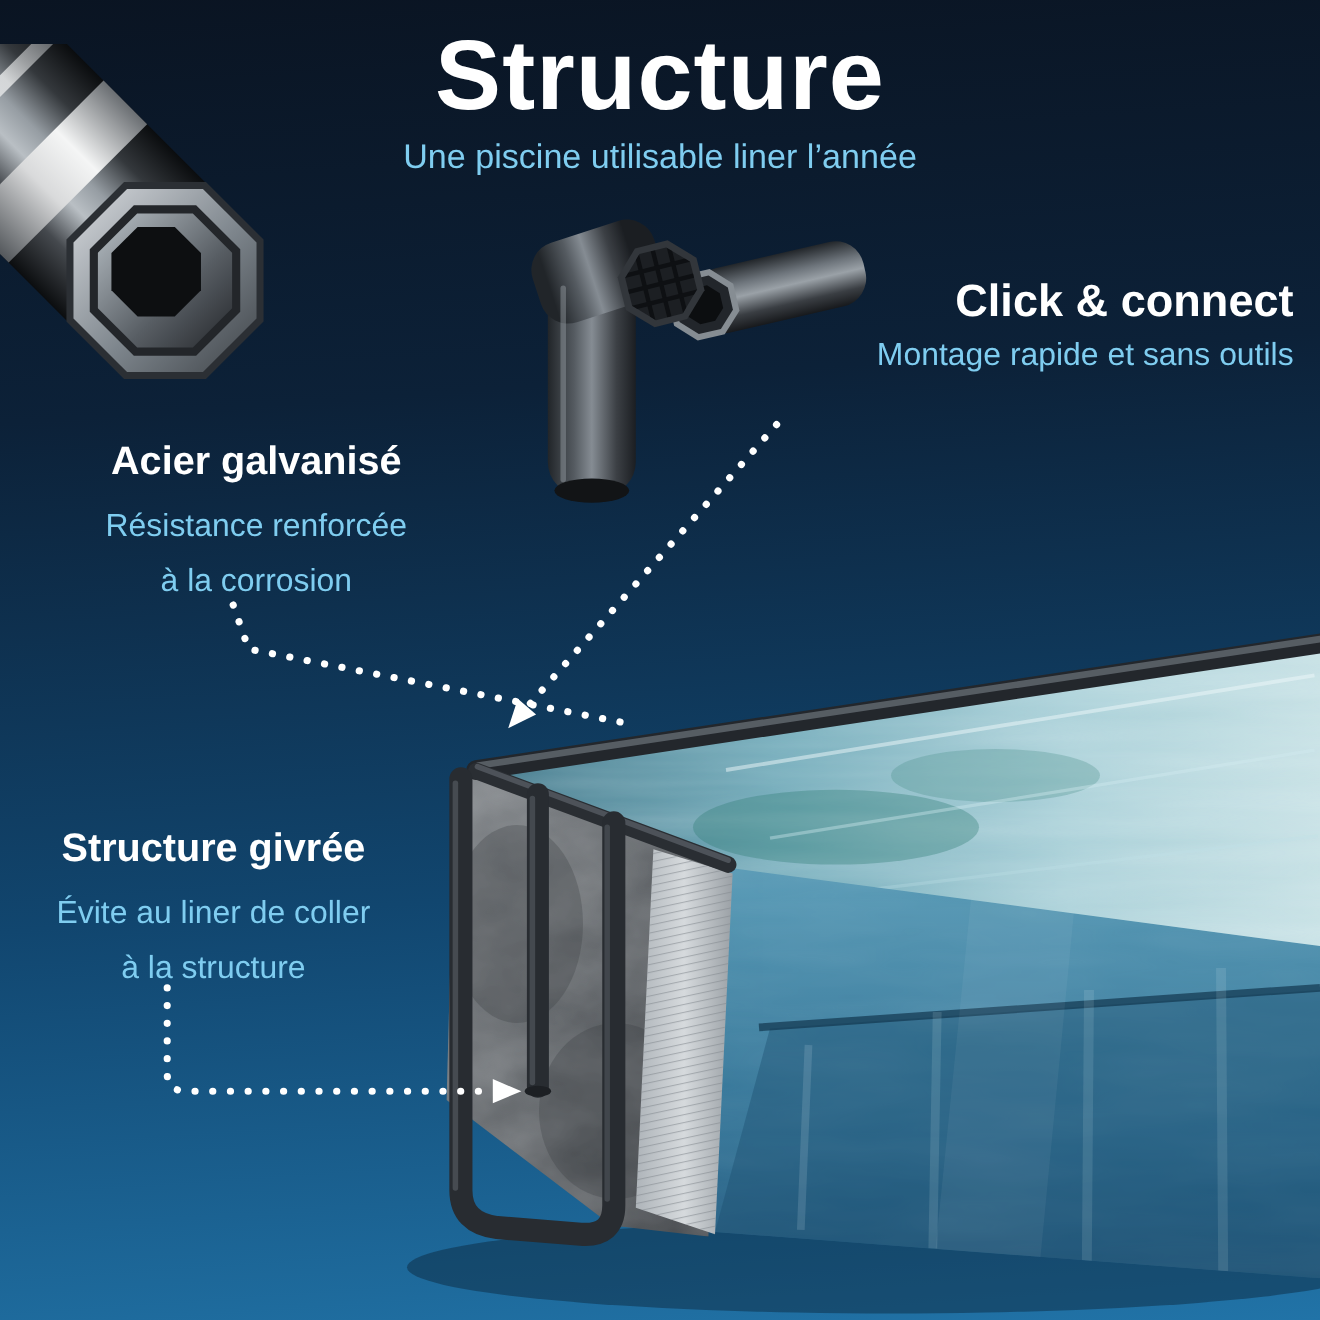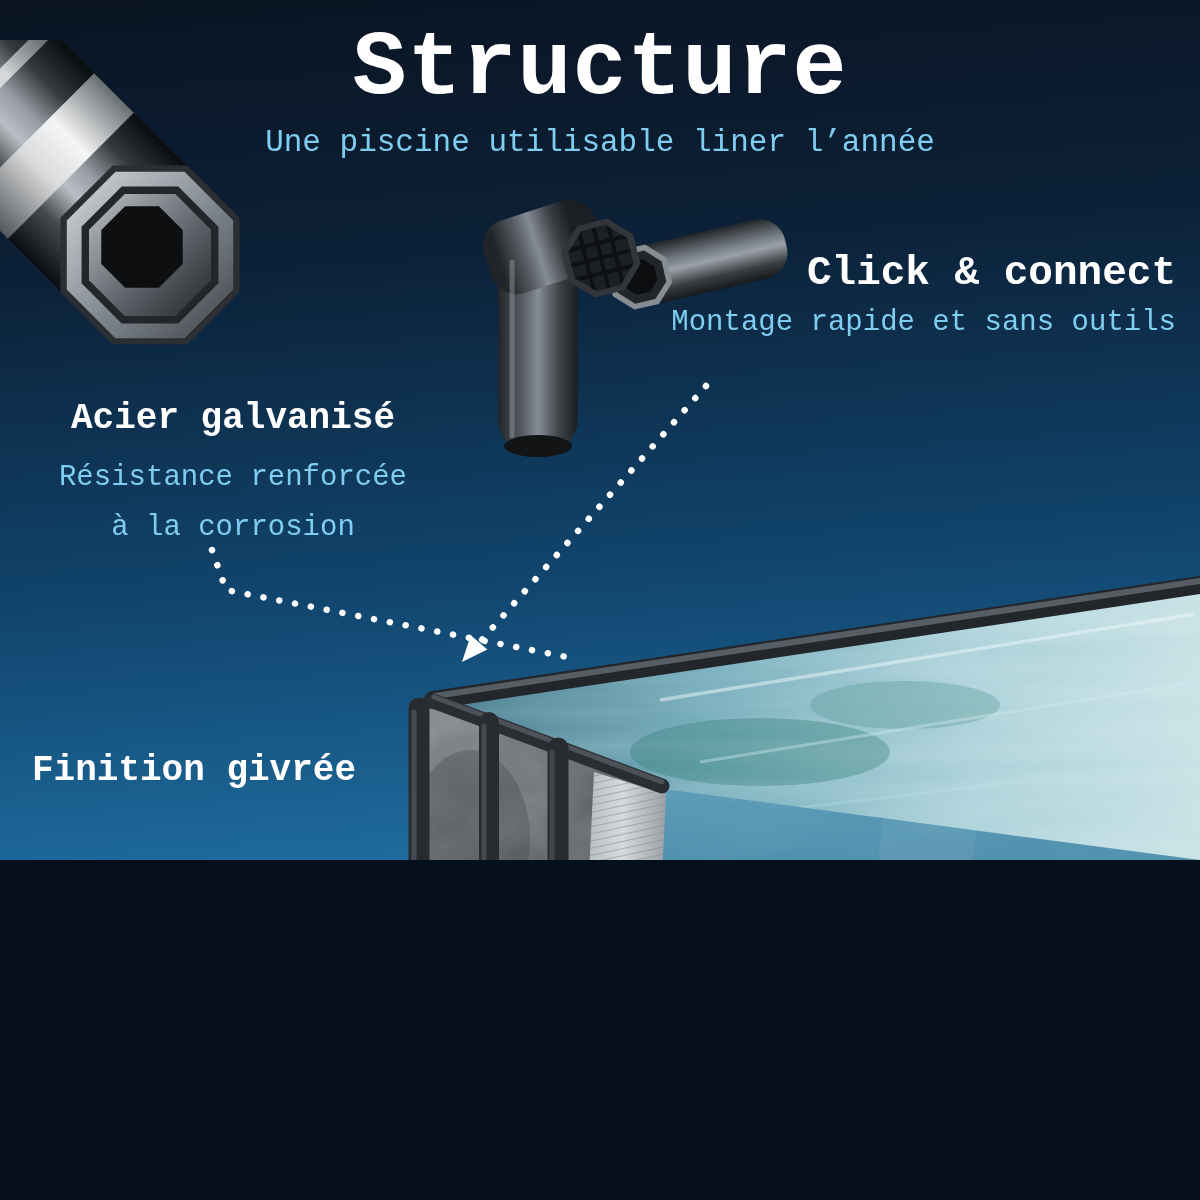--- a/index.html
+++ b/index.html
@@ -1,19 +1,19 @@
 <!DOCTYPE html>
 <html><head>
 <meta charset="utf-8">
 <style>
   html,body{margin:0;padding:0;background:#06101c;}
   .canvas{
-    position:relative;width:1200px;height:860px;overflow:hidden;
+    position:relative;width:1200px;height:1200px;overflow:hidden;
     background:linear-gradient(176deg,#0a1422 0%,#0c2138 30%,#11466f 66%,#2173a7 100%);
-    font-family:Liberation Mono, monospace;
+    font-family:Liberation Sans, sans-serif;
   }
   .abs{position:absolute;}
   header{position:absolute;top:22px;left:0;width:100%;text-align:center;z-index:5;}
   h1.page-title{margin:0;font-size:90px;line-height:1.05;font-weight:800;color:#ffffff;letter-spacing:1px;}
   p.page-subtitle{margin:8px 0 0;font-size:31px;font-weight:500;color:#7fcdf0;}
   .anno h2{margin:0;color:#ffffff;font-weight:800;}
   .anno p{color:#7fcdf0;font-weight:500;}
   .anno-click{right:24px;top:250px;text-align:right;z-index:6;}
   .anno-click h2{font-size:41px;}
   .anno-click p{margin:10px 0 0;font-size:29px;}
@@ -242,21 +242,23 @@
     <p>Montage rapide et sans outils</p>
   </div>
 
   <div class="abs anno anno-acier">
     <h2>Acier galvanisé</h2>
     <p><span>Résistance renforcée</span><br>
       <span>à la corrosion</span></p>
   </div>
 
   <div class="abs anno anno-finition">
-    <h2>Finition givrée</h2>
+    <h2>Structure givrée</h2>
+    <p><span>Évite au liner de coller</span><br>
+      <span>à la structure</span></p>
   </div>
 
   <svg class="abs overlay" style="left:0;top:0;width:1200px;height:1200px" viewBox="0 0 1200 1200" aria-hidden="true">
     <g stroke="#ffffff" stroke-width="6.5" stroke-linecap="round" fill="none" stroke-dasharray="0.1 16">
       <path d="M706,386 L480,642"></path>
       <path d="M212,550 L226,590 L572,658"></path>
       <path d="M152,898 L152,976 Q152,992 170,992 L438,992"></path>
     </g>
     <polygon points="0,0 -26,-11 -26,11" transform="translate(462,662) rotate(131)" fill="#ffffff"></polygon>
     <polygon points="0,0 -26,-11 -26,11" transform="translate(474,992)" fill="#ffffff"></polygon>

